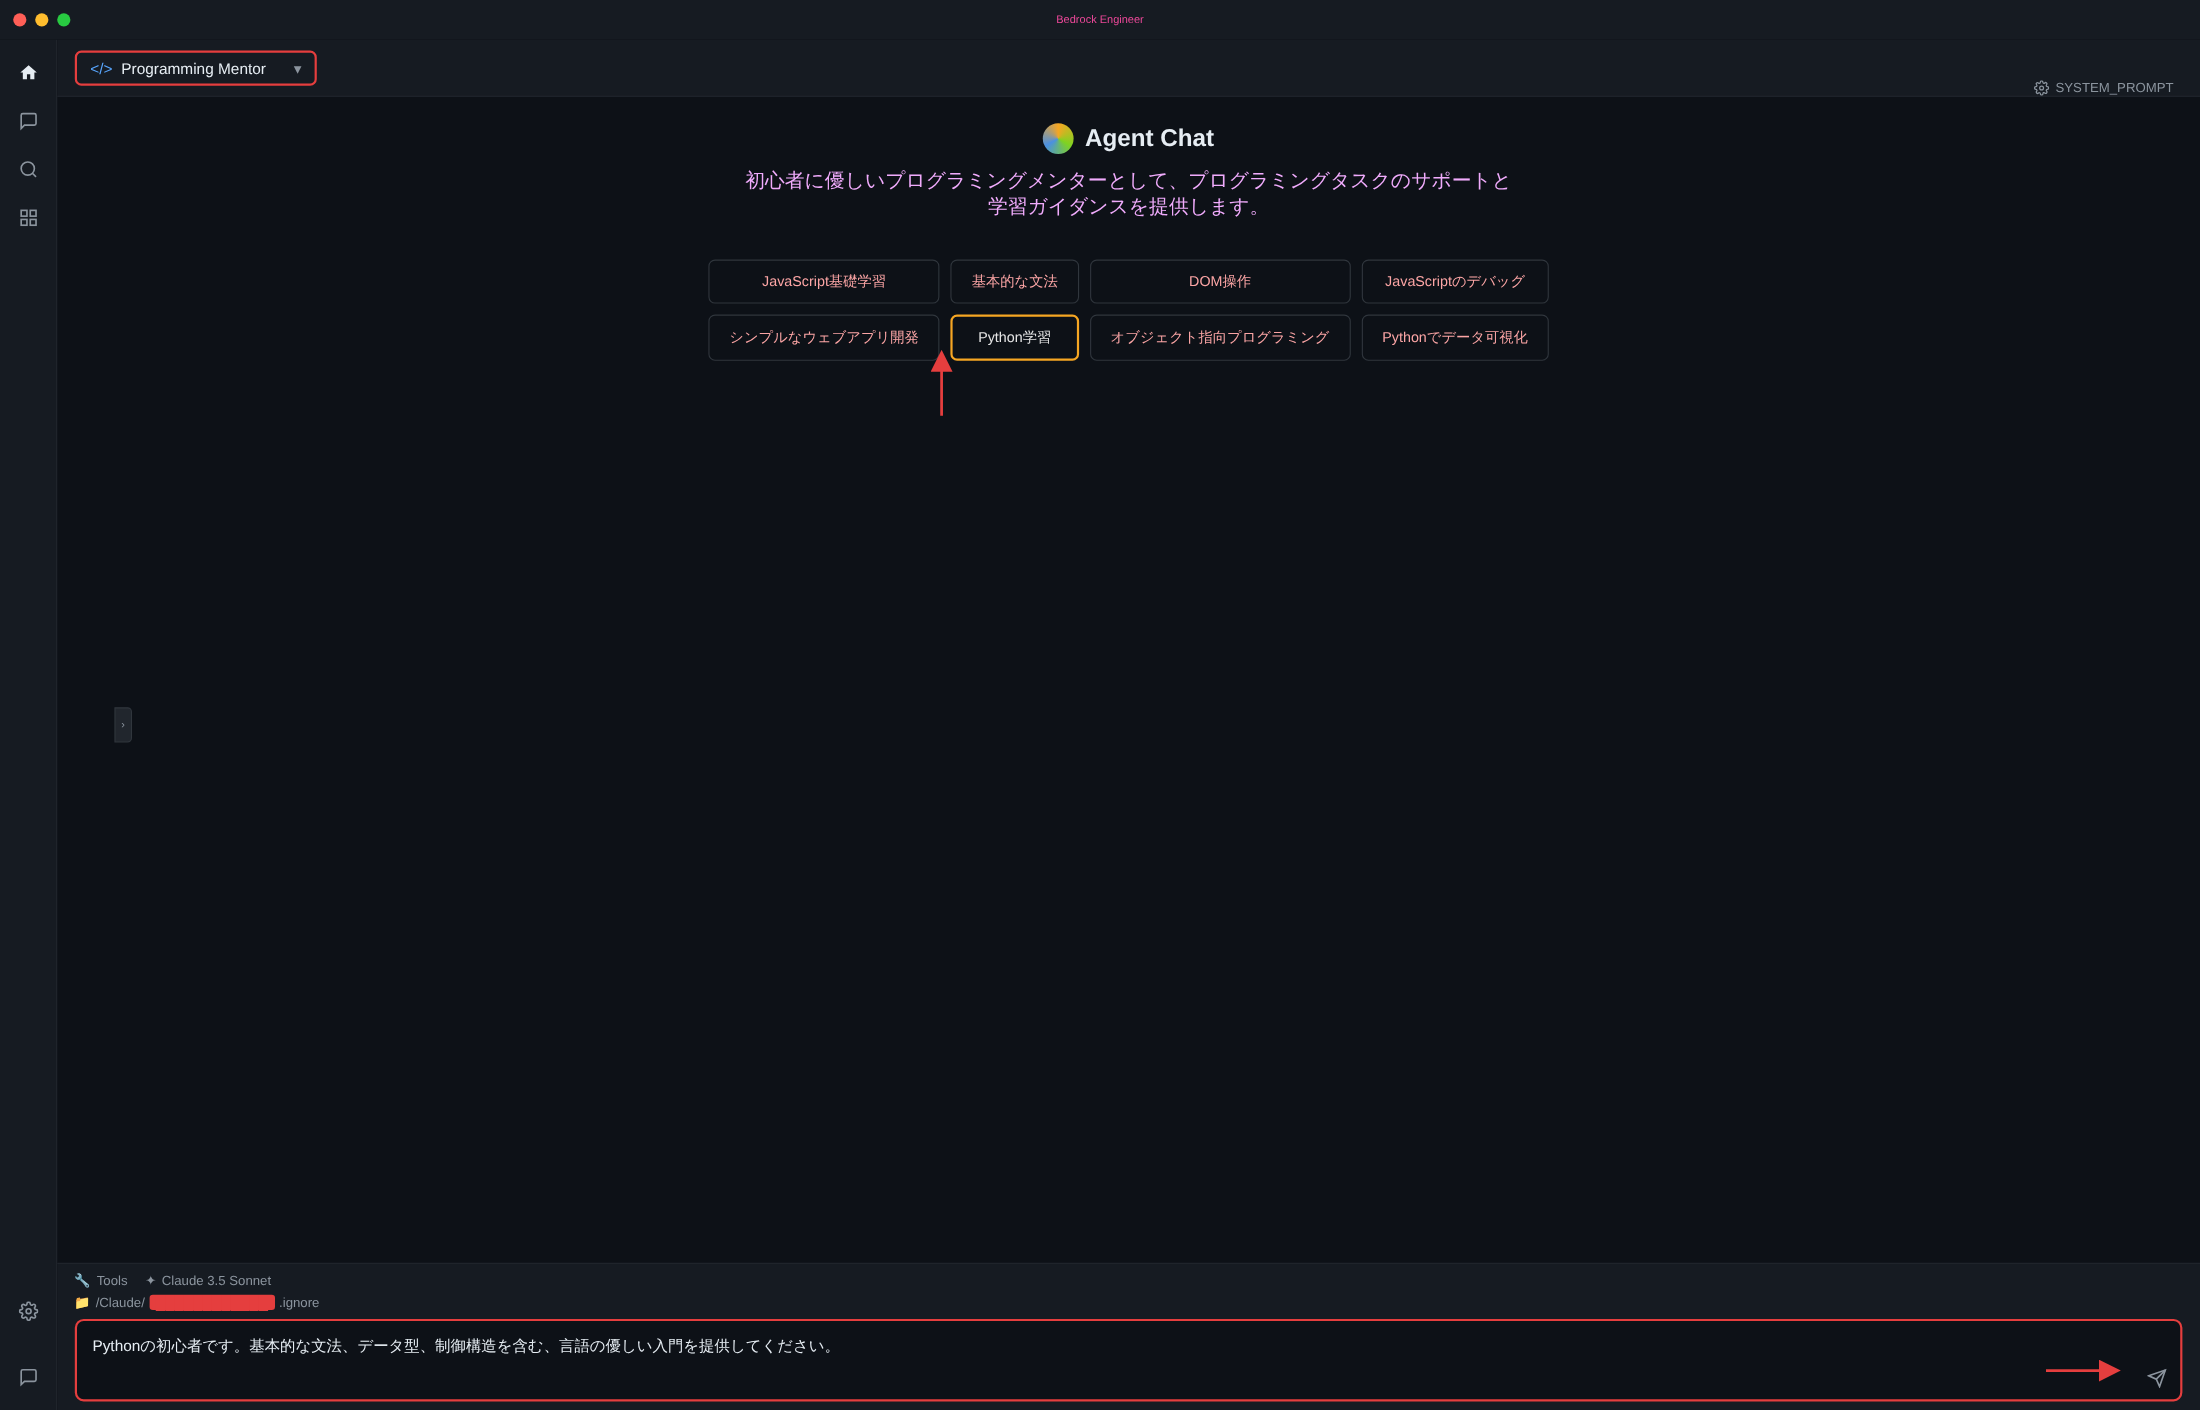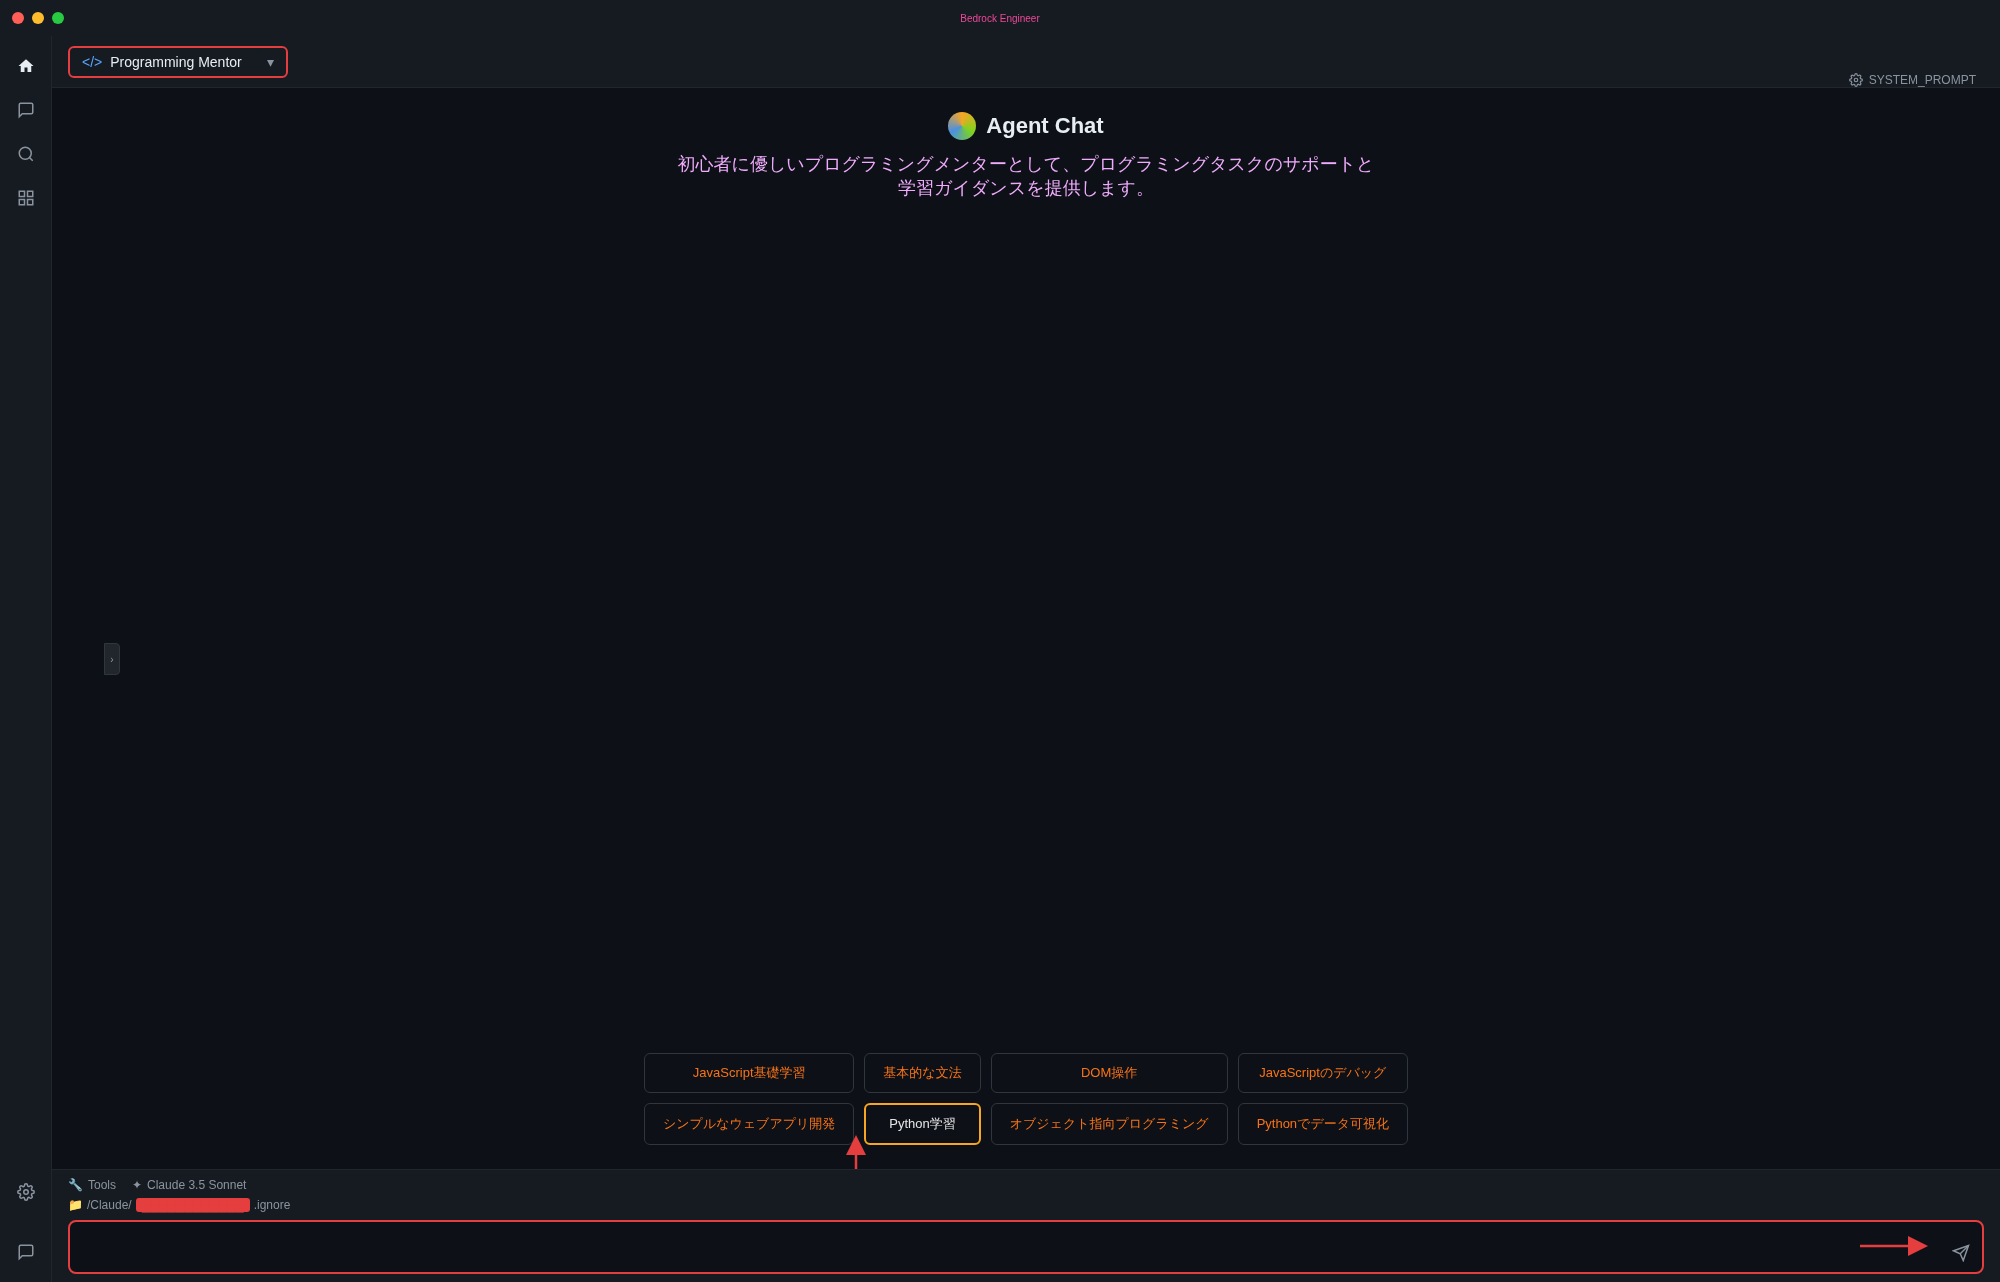--- a/index.html
+++ b/index.html
@@ -156,21 +156,21 @@
       padding: 4px 8px;
       border-radius: 4px;
     }
 
     
     .chat-area {
       flex: 1;
       display: flex;
       flex-direction: column;
       align-items: center;
-      justify-content: space-between;
+      justify-content: flex-start;
       padding: 24px;
       overflow-y: auto;
       position: relative;
     }
 
     .agent-chat-header {
       display: flex;
       flex-direction: column;
       align-items: center;
       gap: 12px;
@@ -205,21 +205,21 @@
       grid-template-columns: repeat(4, auto);
       gap: 10px;
       justify-content: center;
       margin-top: 8px;
     }
     .suggestion-btn {
       padding: 10px 18px;
       border: 1px solid #30363d;
       border-radius: 6px;
       background: transparent;
-      color: #f97316;
+      color: #fca5a5;
       font-size: 13px;
       cursor: pointer;
       white-space: nowrap;
       transition: border-color 0.15s, background 0.15s;
     }
     .suggestion-btn.highlighted {
       border: 2px solid #f6a623;
       color: #e5e5e5;
     }
 
@@ -415,20 +415,21 @@
         </div>
       </div>
       <div class="folder-path">
         <span class="folder-icon">📁</span>
         <span>/Claude/</span>
         <span class="path-redacted">████████████</span>
         <span>.ignore</span>
       </div>
       <div style="height: 8px;"></div>
       <div class="input-container" style="position: relative;">
+        <textarea class="input-text" rows="2" style="">Pythonの初心者です。基本的な文法、データ型、制御構造を含む、言語の優しい入門を提供してください。</textarea>
         
         <svg style="position:absolute; right: 52px; bottom: 14px;" width="70" height="24" viewBox="0 0 70 24">
           <defs>
             <marker id="arrowhead2" markerWidth="8" markerHeight="8" refX="4" refY="4" orient="auto">
               <path d="M0,0 L8,4 L0,8 Z" fill="#e53e3e"></path>
             </marker>
           </defs>
           <line x1="0" y1="12" x2="58" y2="12" stroke="#e53e3e" stroke-width="2.5" marker-end="url(#arrowhead2)"></line>
         </svg>
         <button class="send-btn">

